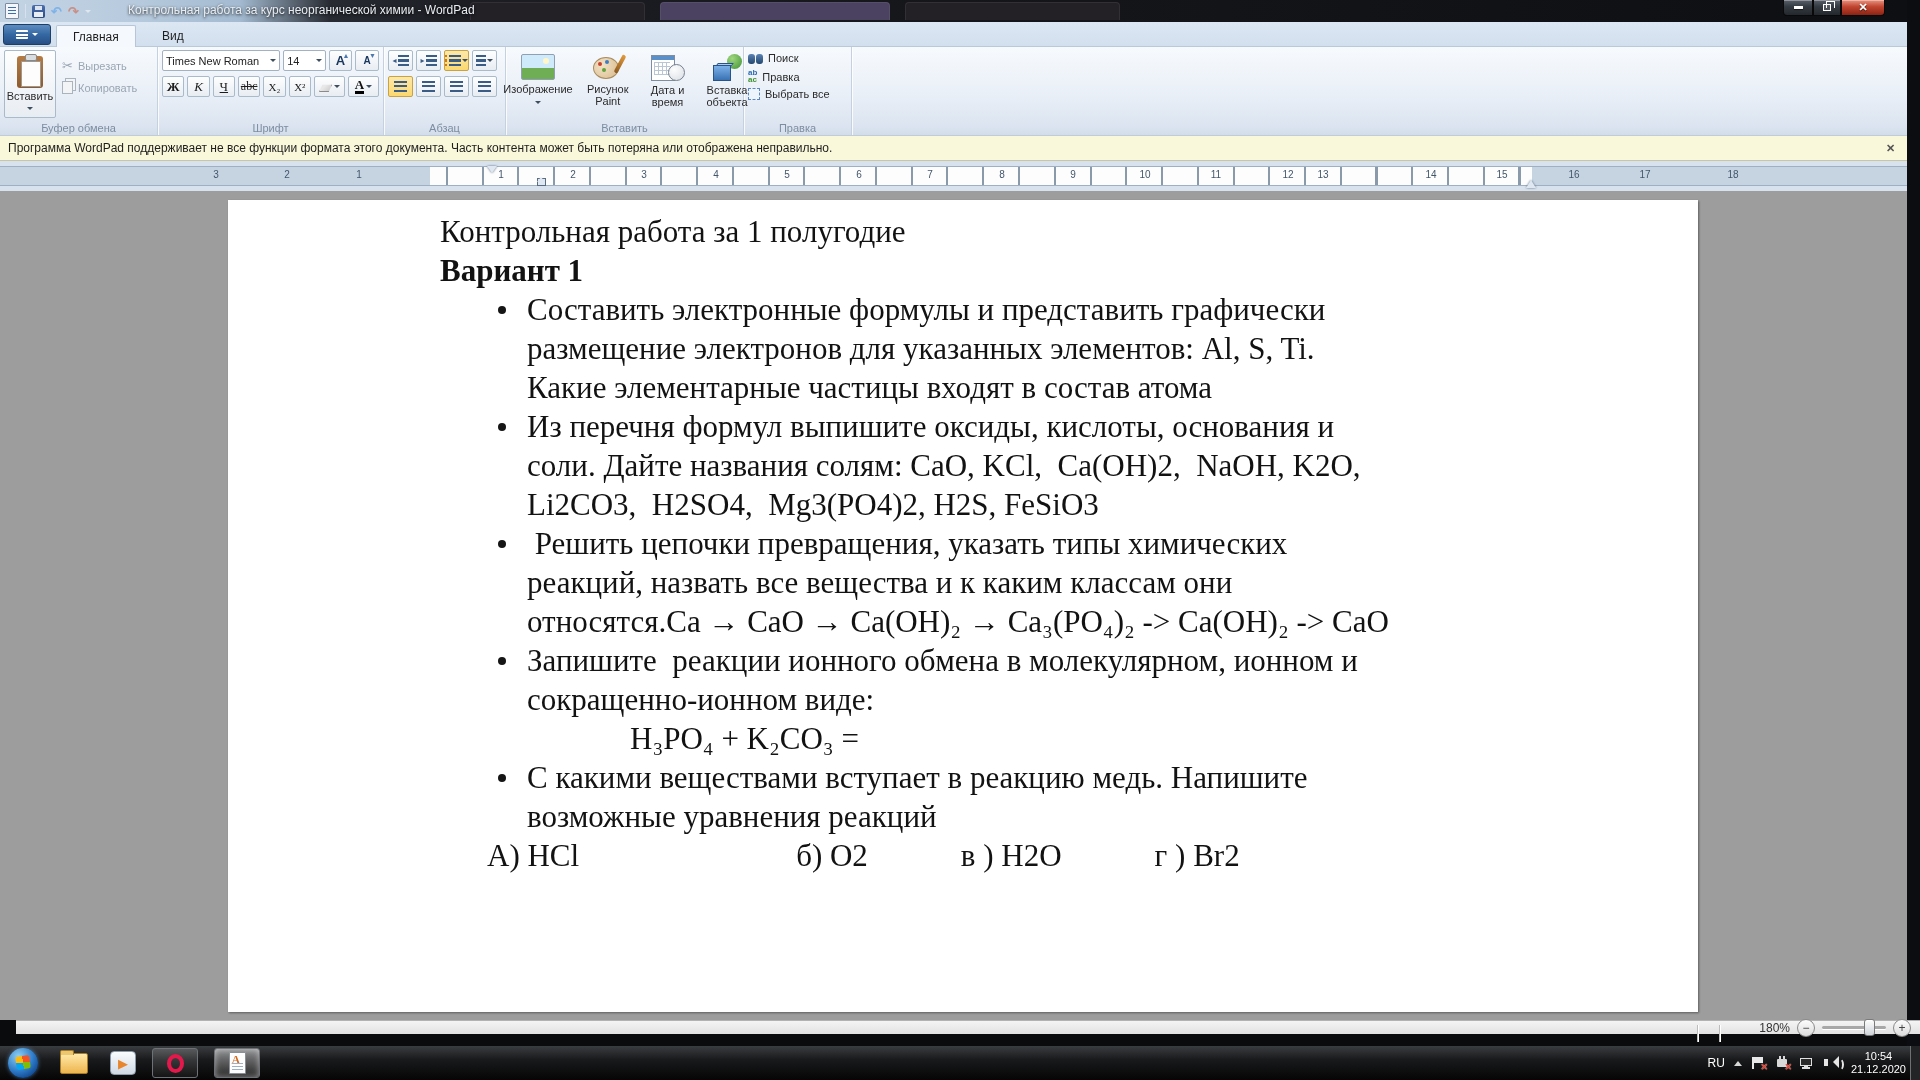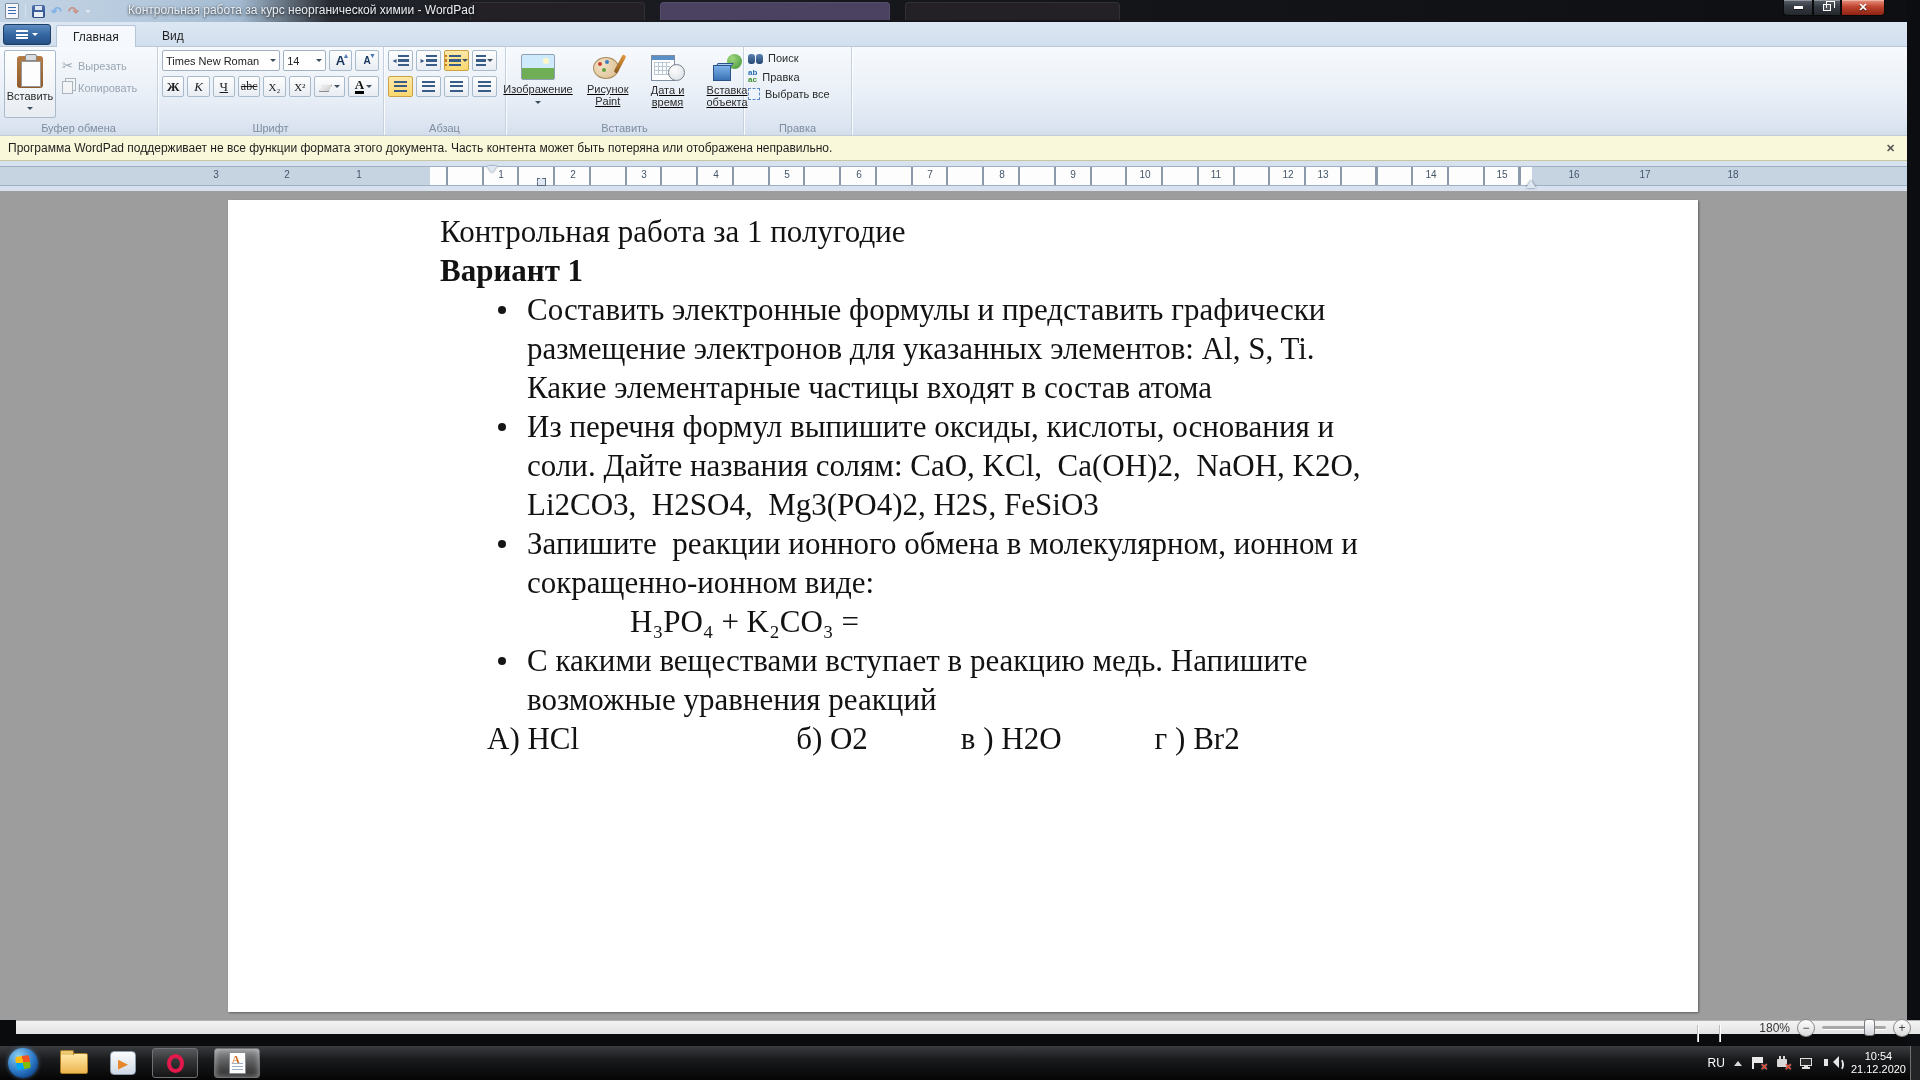--- a/index.html
+++ b/index.html
@@ -95,21 +95,21 @@
   .g-par { width:122px; display:flex; flex-direction:column; gap:5px; }
   .pbtn { width:25px; height:21px; gap:1px; }
   .bars-ic { width:13px; height:11px; background:repeating-linear-gradient(to bottom,#3a5d88 0 2px,transparent 2px 4.5px); }
   .bars-ic.short { background:repeating-linear-gradient(to bottom,#3a5d88 0 2px,transparent 2px 4.5px); width:11px; }
   .ind-arrow { font-size:8px; color:#3a5d88; }
   .list-ic { width:13px; height:11px; position:relative; background:repeating-linear-gradient(to bottom,#3a5d88 0 2px,transparent 2px 4.5px); margin-left:4px; }
   .list-ic::before { content:""; position:absolute; left:-4px; top:0; width:2px; height:11px; background:repeating-linear-gradient(to bottom,#d0771e 0 2px,transparent 2px 4.5px); }
   .spc-ic { width:10px; height:11px; background:repeating-linear-gradient(to bottom,#3a5d88 0 2px,transparent 2px 4.5px); }
 
   
-  .g-ins { width:238px; display:flex; gap:20px;text-decoration:underline; }
+  .g-ins { width:238px; display:flex; gap:20px; }
   .insbtn { flex-direction:column; width:56px; height:70px; justify-content:flex-start; padding-top:3px; gap:3px; }
   .ins-lbl { font-size:11px; color:#2b2b2b; text-align:center; line-height:12px; white-space:pre-line; }
   .pic-ic { width:34px; height:26px; border:1px solid #8fa0b2; border-radius:2px; background:linear-gradient(#cfeafa 0 55%,#6fae55 55%); position:relative; }
   .pic-ic::before { content:""; position:absolute; right:5px; top:3px; width:6px; height:6px; border-radius:50%; background:#fff7c9; }
   .paint-ic { width:30px; height:26px; position:relative; }
   .paint-ic::before { content:""; position:absolute; left:0; top:3px; width:24px; height:20px; border-radius:50%; background:radial-gradient(circle at 35% 35%,#f2e3c8,#d9b98b); border:1px solid #a98c5e; }
   .paint-ic::after { content:""; position:absolute; right:1px; top:0; width:4px; height:20px; background:linear-gradient(#e49b3c,#8a5a22); transform:rotate(28deg); border-radius:2px; }
   .paint-ic i { position:absolute; left:5px; top:8px; width:4px; height:4px; border-radius:50%; background:#c8412f; box-shadow:7px -2px 0 #3f7ec2,4px 6px 0 #63a23c; }
   .cal-ic { width:34px; height:27px; position:relative; }
   .cal-ic::before { content:""; position:absolute; left:0; top:1px; width:22px; height:24px; background:#fff; border:1px solid #7e8ea0; box-shadow:inset 0 4px 0 #5b8fc7; }
@@ -442,20 +442,23 @@
     <div class="page">
 
     <div class="para p-title">Контрольная работа за 1 полугодие</div>
         <div class="para p-variant">Вариант 1</div>
         <div class="para p-bullet">Составить электронные формулы и представить графически
 размещение электронов для указанных элементов: Al, S, Ti.
 Какие элементарные частицы входят в состав атома</div>
         <div class="para p-bullet">Из перечня формул выпишите оксиды, кислоты, основания и
 соли. Дайте названия солям: CaO, KCl,  Ca(OH)2,  NaOH, K2O,
 Li2CO3,  H2SO4,  Mg3(PO4)2, H2S, FeSiO3</div>
+        <div class="para p-bullet"> Решить цепочки превращения, указать типы химических
+реакций, назвать все вещества и к каким классам они
+относятся.Ca → CaO → Ca(OH)₂ → Ca₃(PO₄)₂ -&gt; Ca(OH)₂ -&gt; CaO</div>
         <div class="para p-bullet">Запишите  реакции ионного обмена в молекулярном, ионном и
 сокращенно-ионном виде:</div>
         <div class="para p-formula">H₃PO₄ + K₂CO₃ =</div>
         <div class="para p-bullet">С какими веществами вступает в реакцию медь. Напишите
 возможные уравнения реакций</div>
         <div class="para p-options">А) HCl                            б) O2            в ) H2O            г ) Br2</div>
       </div>
   </div>
 
   <div class="statusbar">

